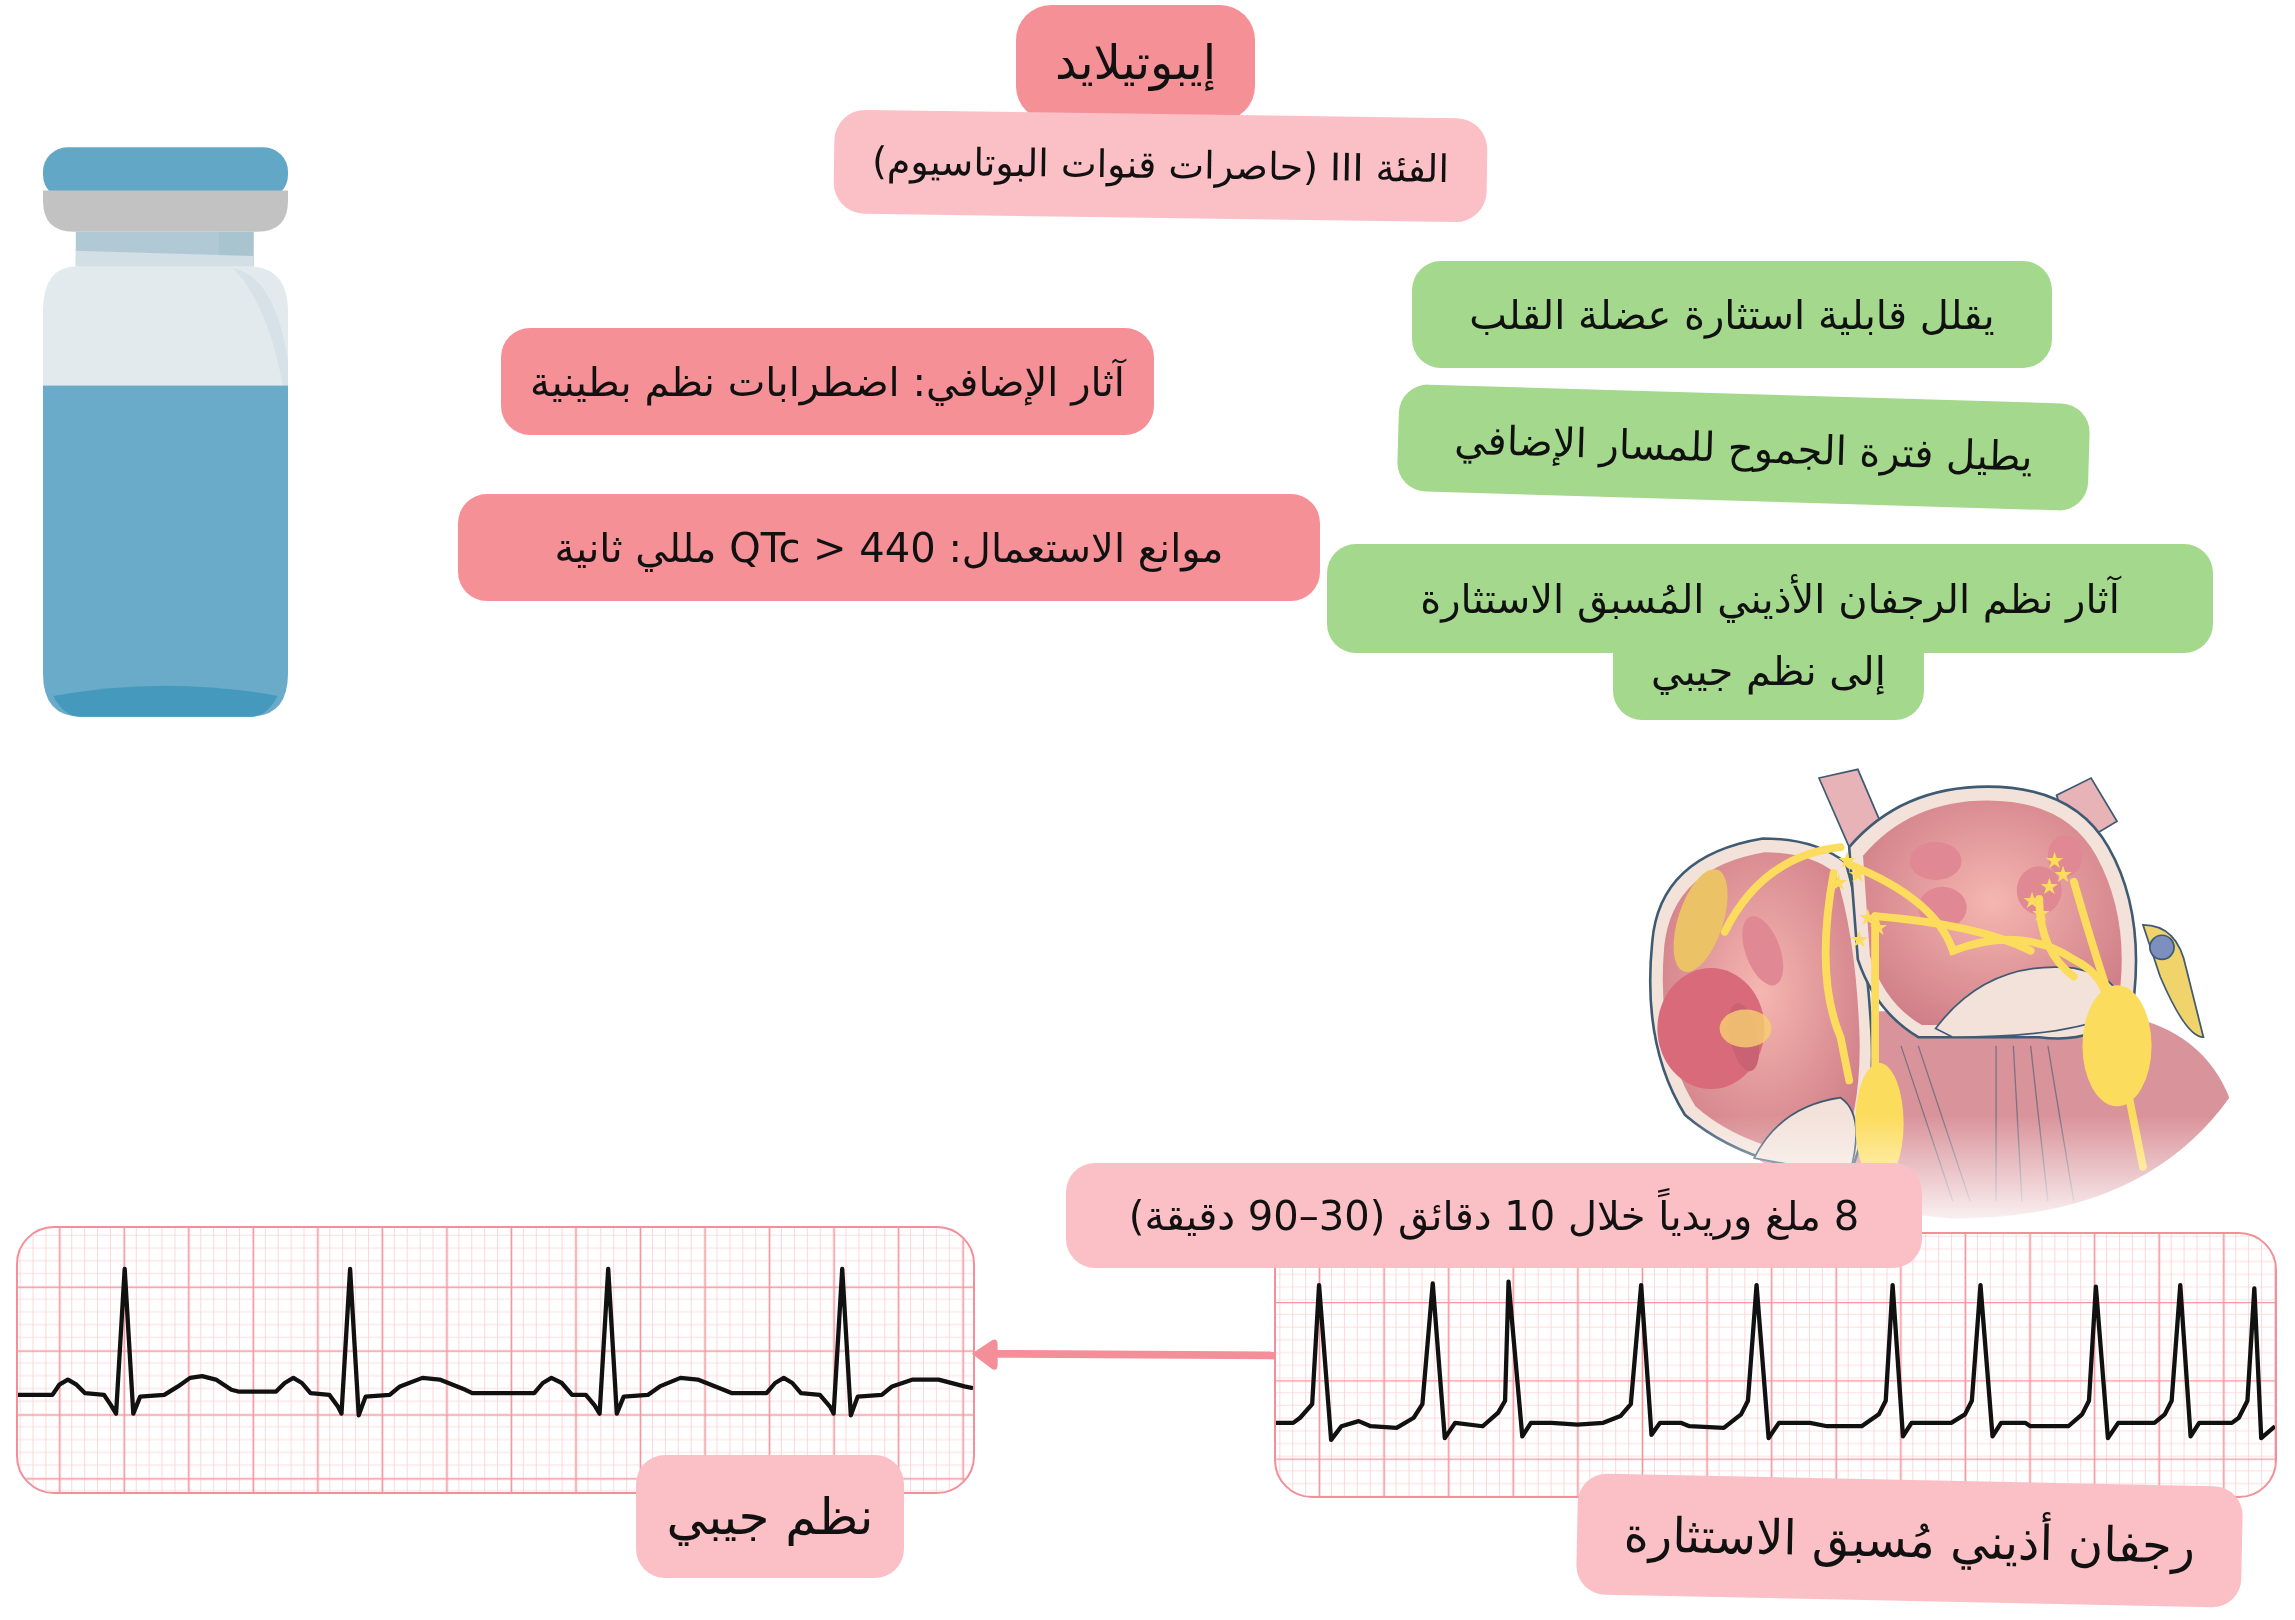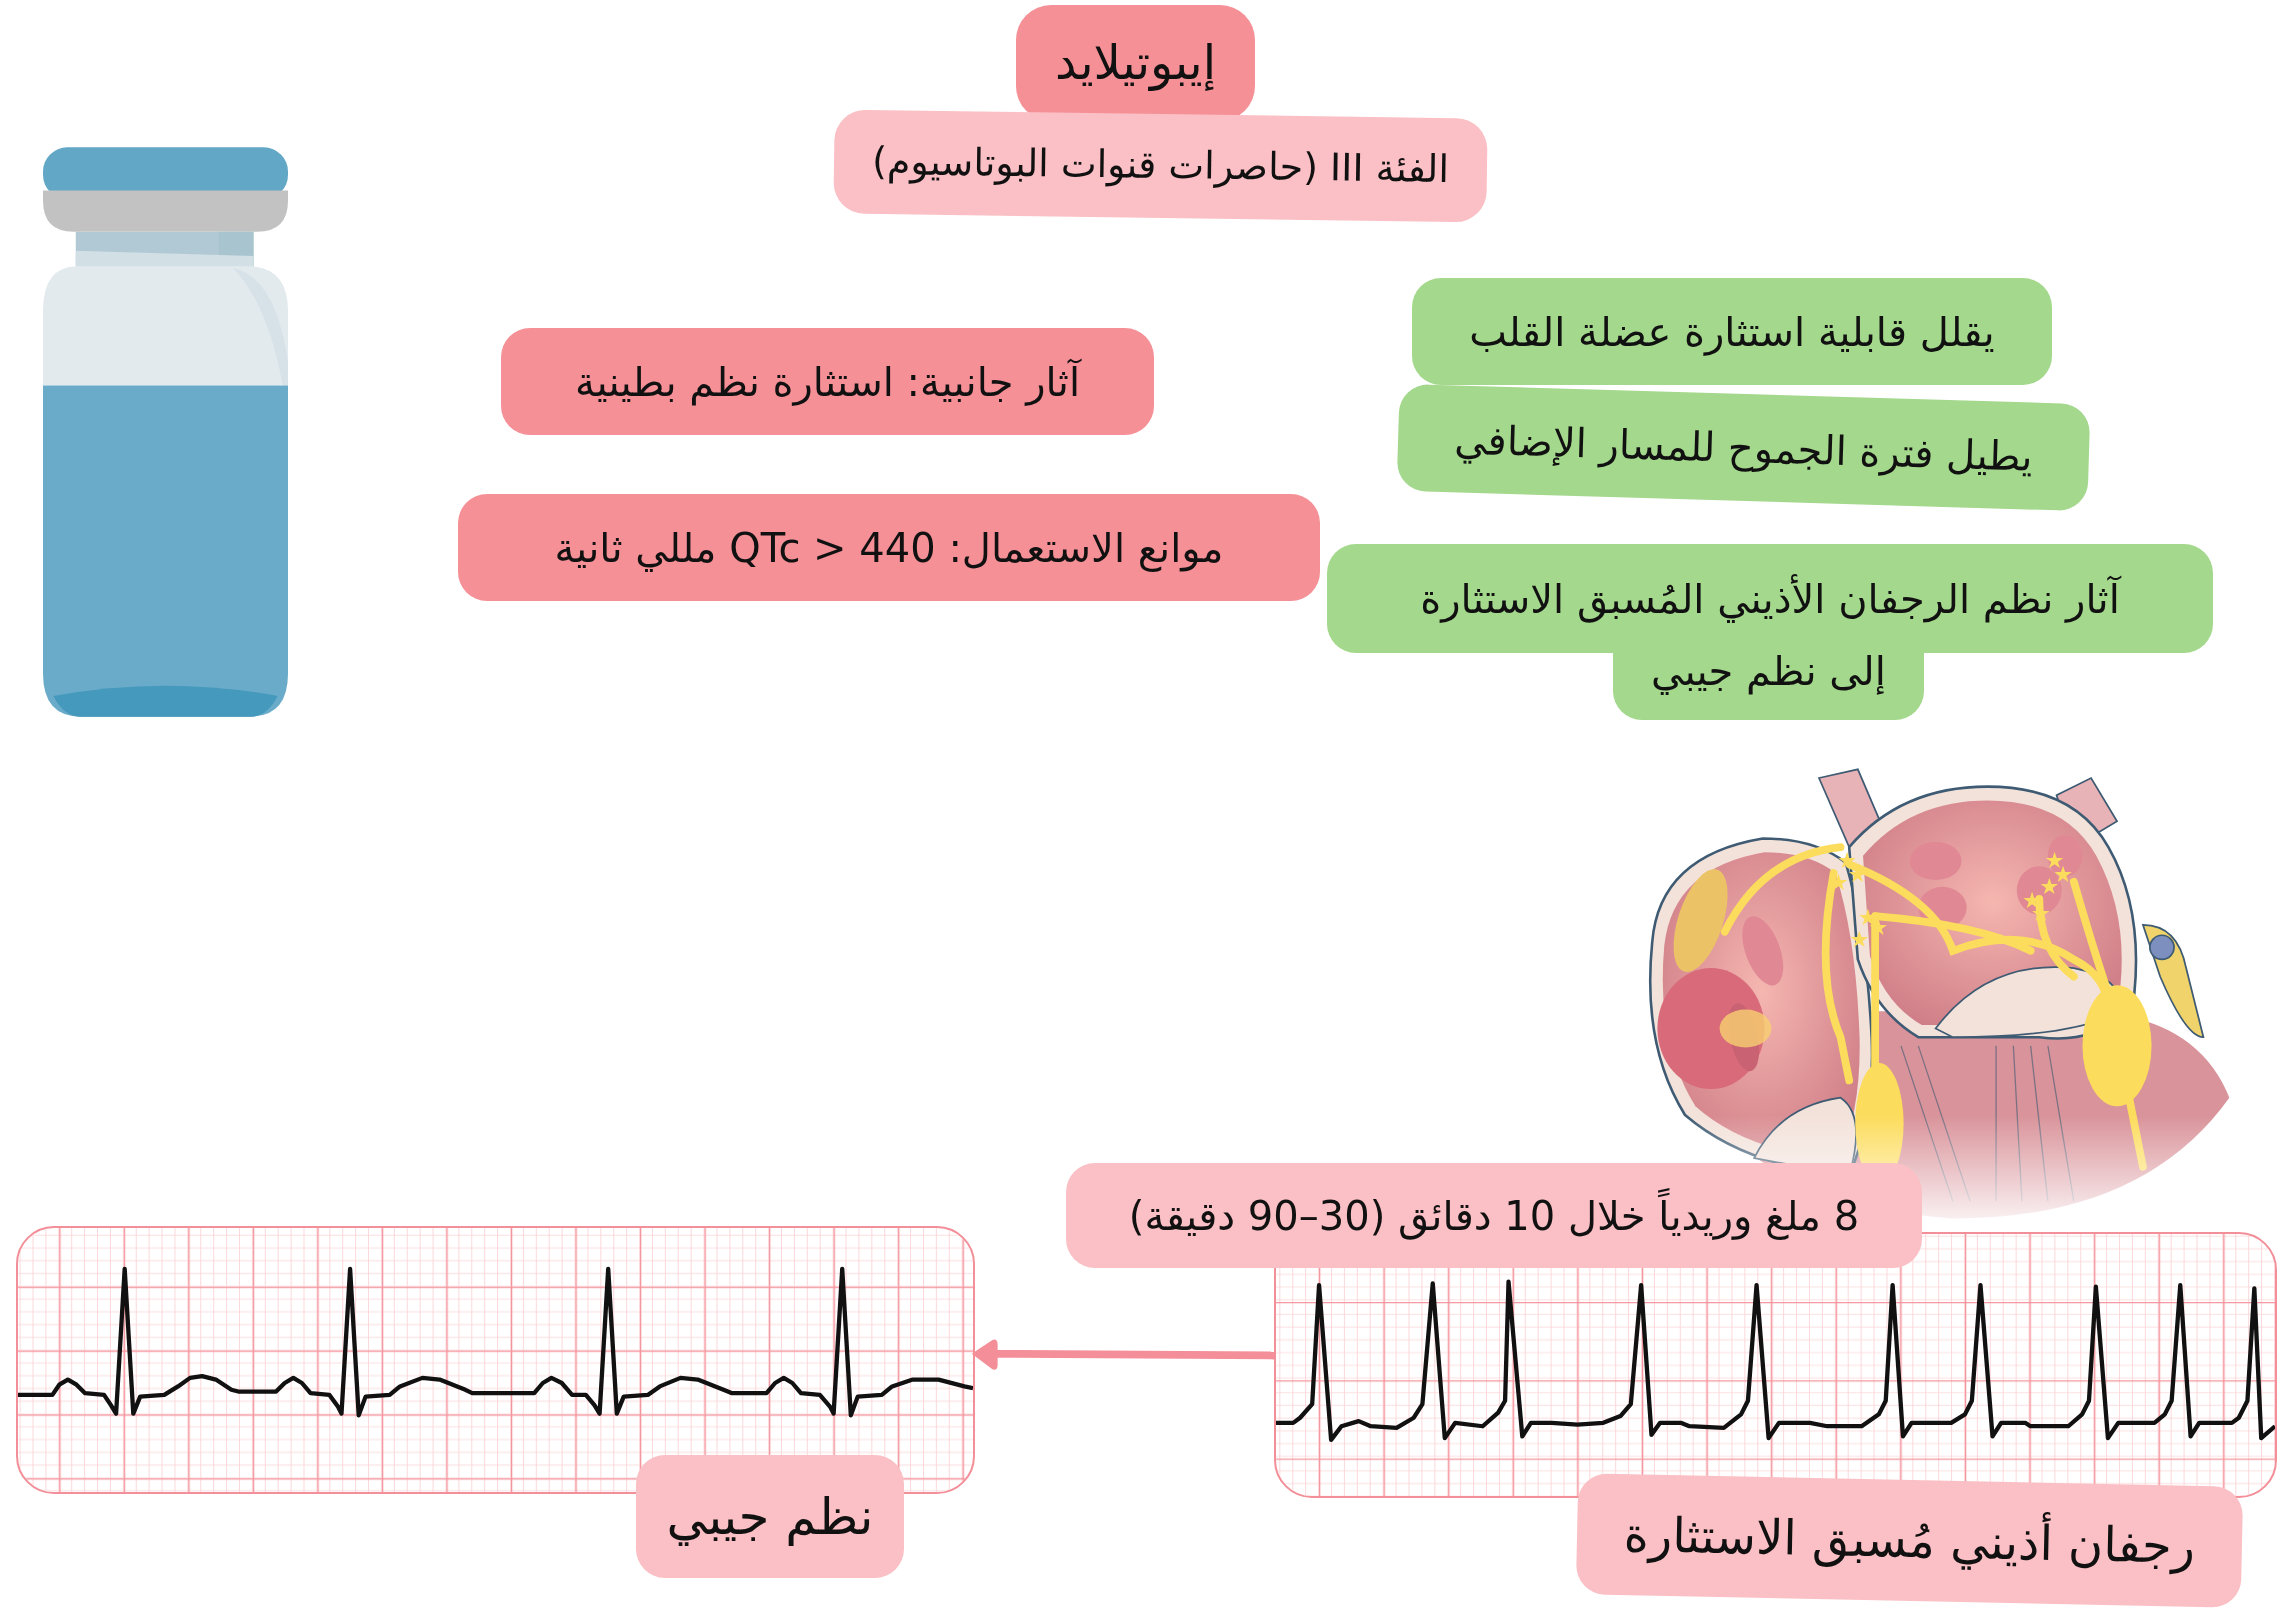--- a/index.html
+++ b/index.html
@@ -20,21 +20,21 @@
 
   
   #title { left: 1016px; top: 5.2px; width: 239px; height: 116px; font-size: 48px; border-radius: 35px; }
   #subtitle { left: 834px; top: 114px; width: 653px; height: 104px; font-size: 38px; transform: rotate(0.8deg); border-radius: 31px; }
 
   
   #side-effects { left: 501px; top: 328px; width: 653px; height: 107px; font-size: 40px; }
   #contraindications { left: 458px; top: 494px; width: 862px; height: 107px; font-size: 40px; }
 
   
-  #effect-1 { left: 1412px; top: 261px; width: 640px; height: 107px; font-size: 40px; margin-top: 17px; }
+  #effect-1 { left: 1412px; top: 261px; width: 640px; height: 107px; font-size: 40px; }
   #effect-2 { left: 1398px; top: 394px; width: 691px; height: 107px; font-size: 40px; transform: rotate(1.7deg); }
   #effect-3-top { left: 1327px; top: 544px; width: 886px; height: 109px; font-size: 40px; }
   #effect-3-bot { left: 1613px; top: 640px; width: 311px; height: 80px; font-size: 40px; border-radius: 0 0 29px 29px; padding-bottom: 18px; }
 
   
   #dosage { left: 1066px; top: 1163px; width: 856px; height: 105px; font-size: 40px; z-index: 5; }
 
   
   #label-sinus { left: 636px; top: 1455px; width: 268px; height: 123px; font-size: 50px; z-index: 5; }
   #label-af { left: 1577px; top: 1480px; width: 665px; height: 121px; font-size: 48px; transform: rotate(1.2deg); z-index: 5; }
@@ -64,21 +64,21 @@
   <path d="M38 120 L244 126 V140 H38 Z" fill="#d2dfe5"></path>
   <path d="M40 138 H244 Q284 142 284 190 V276 H0 V190 Q0 138 40 138 Z" fill="#e2eaee"></path>
   <path d="M220 140 Q270 150 284 250 V276 H278 Q260 180 220 140 Z" fill="#d6e1e8"></path>
   <path d="M0 276 H284 V610 Q284 660 240 660 H44 Q0 660 0 610 Z" fill="#6aabca"></path>
   <path d="M12 636 Q142 612 272 636 Q260 660 240 660 H44 Q24 660 12 636 Z" fill="#4599bc"></path>
 </svg>
 
 <div id="title" class="box c-red">إيبوتيلايد</div>
 <div id="subtitle" class="box c-pink">الفئة III (حاصرات قنوات البوتاسيوم)</div>
 
-<div id="side-effects" class="box c-red">آثار جانبية: استثارة نظم بطينية</div>
+<div id="side-effects" class="box c-red">آثار الإضافي: اضطرابات نظم بطينية</div>
 <div id="contraindications" class="box c-red">موانع الاستعمال: QTc &gt; 440 مللي ثانية</div>
 
 <div id="effect-1" class="box c-green">يقلل قابلية استثارة عضلة القلب</div>
 <div id="effect-2" class="box c-green">يطيل فترة الجموح للمسار الإضافي</div>
 <div id="effect-3-top" class="box c-green">آثار نظم الرجفان الأذيني المُسبق الاستثارة</div>
 <div id="effect-3-bot" class="box c-green">إلى نظم جيبي</div>
 
 <svg id="heart" viewBox="0 0 816 560">
   <defs>
     <radialGradient id="hfill" cx="50%" cy="45%" r="60%">

